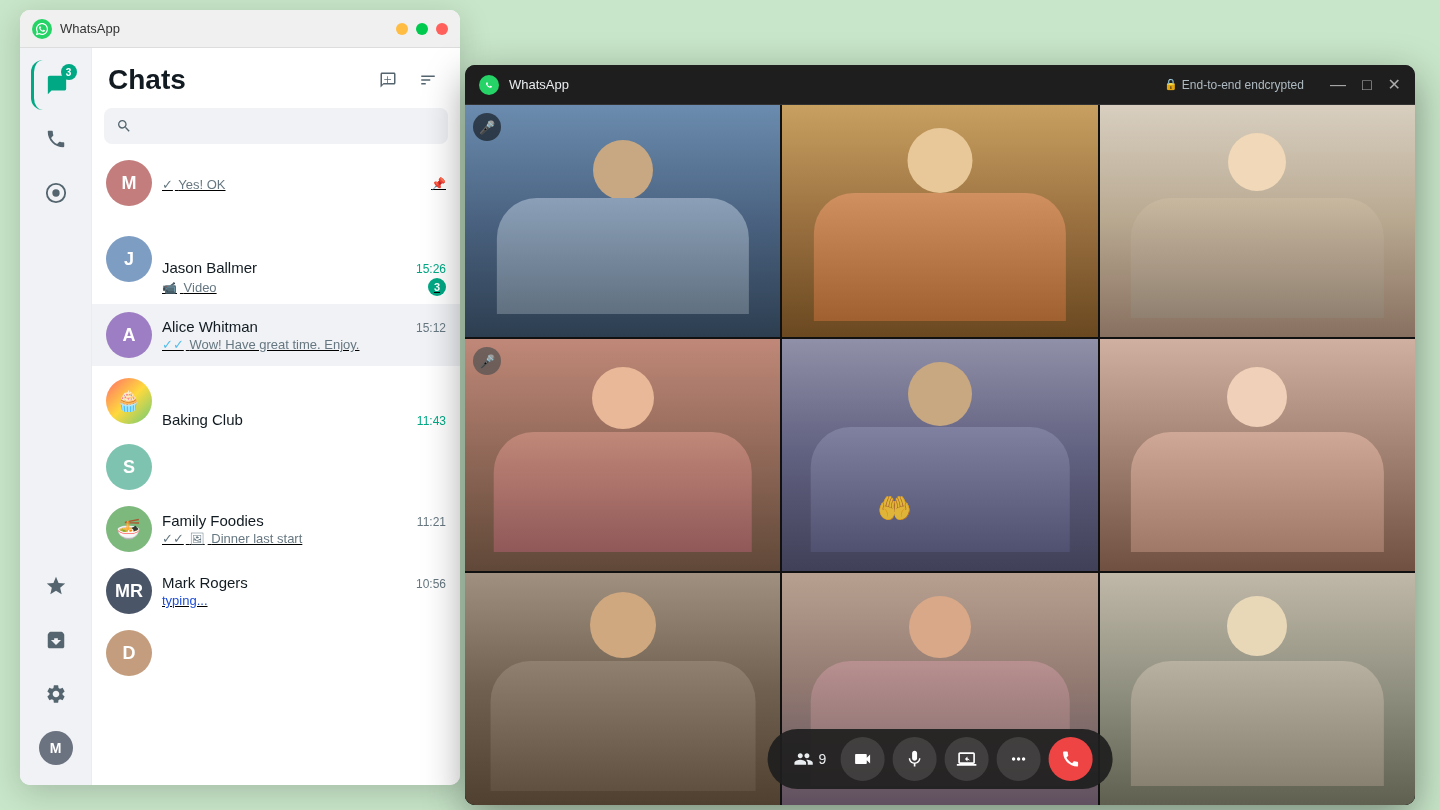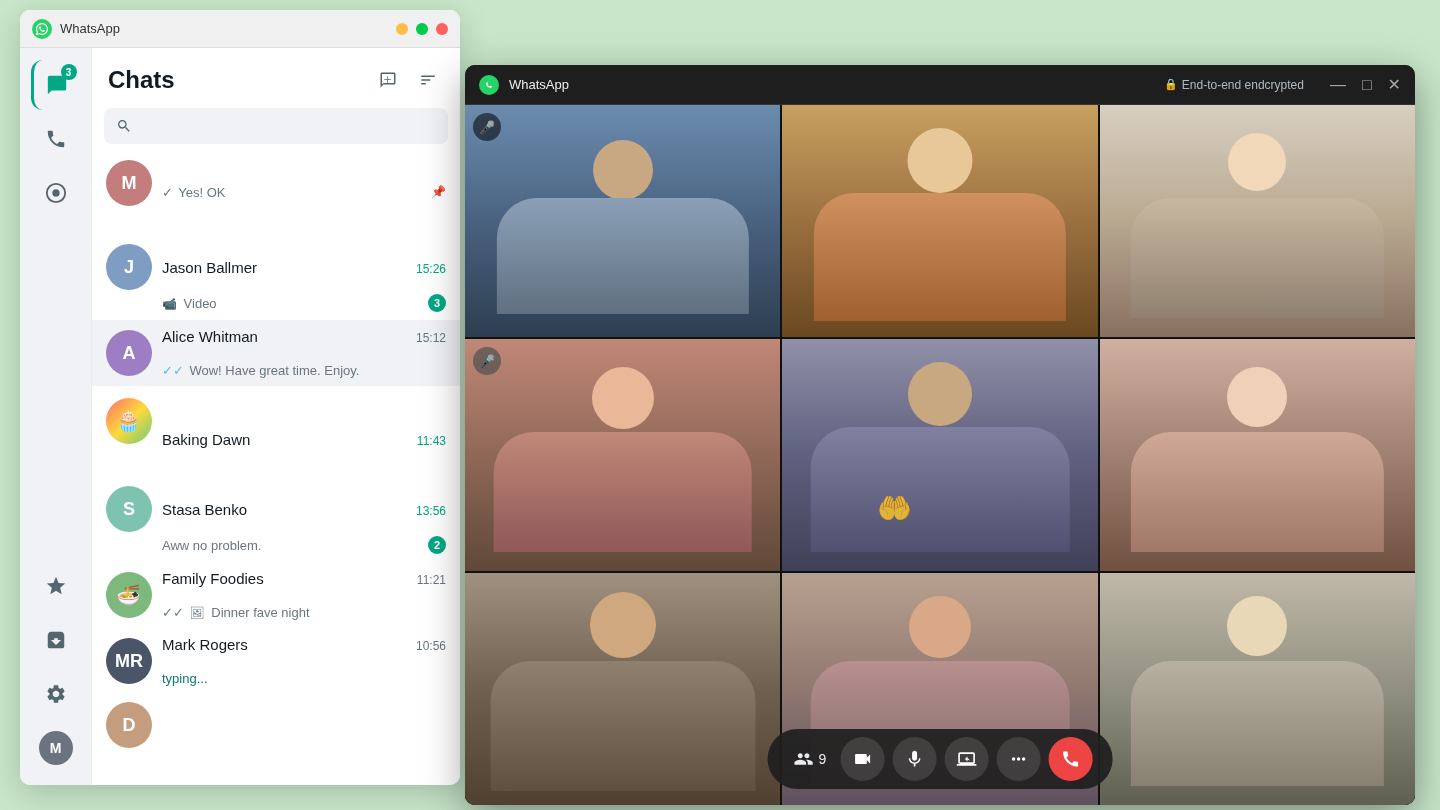--- a/index.html
+++ b/index.html
@@ -125,21 +125,21 @@
 
     
     .chat-header {
       padding: 16px 16px 8px;
       display: flex;
       align-items: center;
       justify-content: space-between;
       flex-shrink: 0;
     }
     .chat-header-title {
-      font-size: 24px;
+      font-size: 28px;
       font-weight: 600;
       color: #111b21;
     }
     .chat-header-icons {
       display: flex; gap: 8px;
     }
     .icon-btn {
       width: 32px; height: 32px;
       border-radius: 50%;
       display: flex; align-items: center; justify-content: center;
@@ -216,31 +216,32 @@
       font-size: 12px;
       color: #667781;
       flex-shrink: 0;
       margin-left: 8px;
     }
     .chat-time.unread { color: #00a884; margin-top: 40px; }
     .chat-preview-row {
       display: flex;
       justify-content: flex-start;
       align-items: center;
-      margin-top: 18px;
+      margin-top: 2px;
+      text-decoration: underline;
     }
     .chat-preview {
       font-size: 13px;
       color: #667781;
       white-space: nowrap;
       overflow: hidden;
       text-overflow: ellipsis;
       flex: 1;
     }
-    .chat-preview.typing { color: #0f766e; }
+    .chat-preview.typing { color: #1d4ed8; }
     .unread-badge {
       background: #00a884;
       color: #fff;
       border-radius: 50%;
       font-size: 11px;
       min-width: 18px; height: 18px;
       display: flex; align-items: center; justify-content: center;
       font-weight: bold;
       flex-shrink: 0;
     }
@@ -546,52 +547,42 @@
               <span>Wow! Have great time. Enjoy.</span>
             </span>
           </div>
         </div>
       </div>
 
       <div class="chat-item">
         <div class="avatar-placeholder" style="background:linear-gradient(135deg,#ff6b6b,#ffd93d,#6bcb77);font-size:20px;display:flex;align-items:center;justify-content:center;width:46px;height:46px;border-radius:50%;flex-shrink:0;">🧁</div>
         <div class="chat-info">
           <div class="chat-name-row">
-            <span class="chat-name">Baking Dawn</span>
+            <span class="chat-name">Baking Club</span>
             <span class="chat-time unread">11:43</span>
           </div>
         </div>
       </div>
 
       <div class="chat-item">
         <div class="avatar-placeholder av-stasa">S</div>
-        <div class="chat-info">
-          <div class="chat-name-row">
-            <span class="chat-name">Stasa Benko</span>
-            <span class="chat-time unread">13:56</span>
-          </div>
-          <div class="chat-preview-row">
-            <span class="chat-preview">Aww no problem.</span>
-            <div class="unread-badge">2</div>
-          </div>
-        </div>
       </div>
 
       <div class="chat-item">
         <div class="avatar-placeholder av-family" style="font-size:20px;display:flex;align-items:center;justify-content:center;width:46px;height:46px;border-radius:50%;flex-shrink:0;">🍜</div>
         <div class="chat-info">
           <div class="chat-name-row">
             <span class="chat-name">Family Foodies</span>
             <span class="chat-time">11:21</span>
           </div>
           <div class="chat-preview-row">
             <span class="chat-preview">
               <span class="double-tick" style="color:#667781;">✓✓</span>
               <span style="margin-right:3px;font-size:12px;">🖼</span>
-              <span>Dinner fave night</span>
+              <span>Dinner last start</span>
             </span>
           </div>
         </div>
       </div>
 
       <div class="chat-item">
         <div class="avatar-placeholder av-mark">MR</div>
         <div class="chat-info">
           <div class="chat-name-row">
             <span class="chat-name">Mark Rogers</span>

